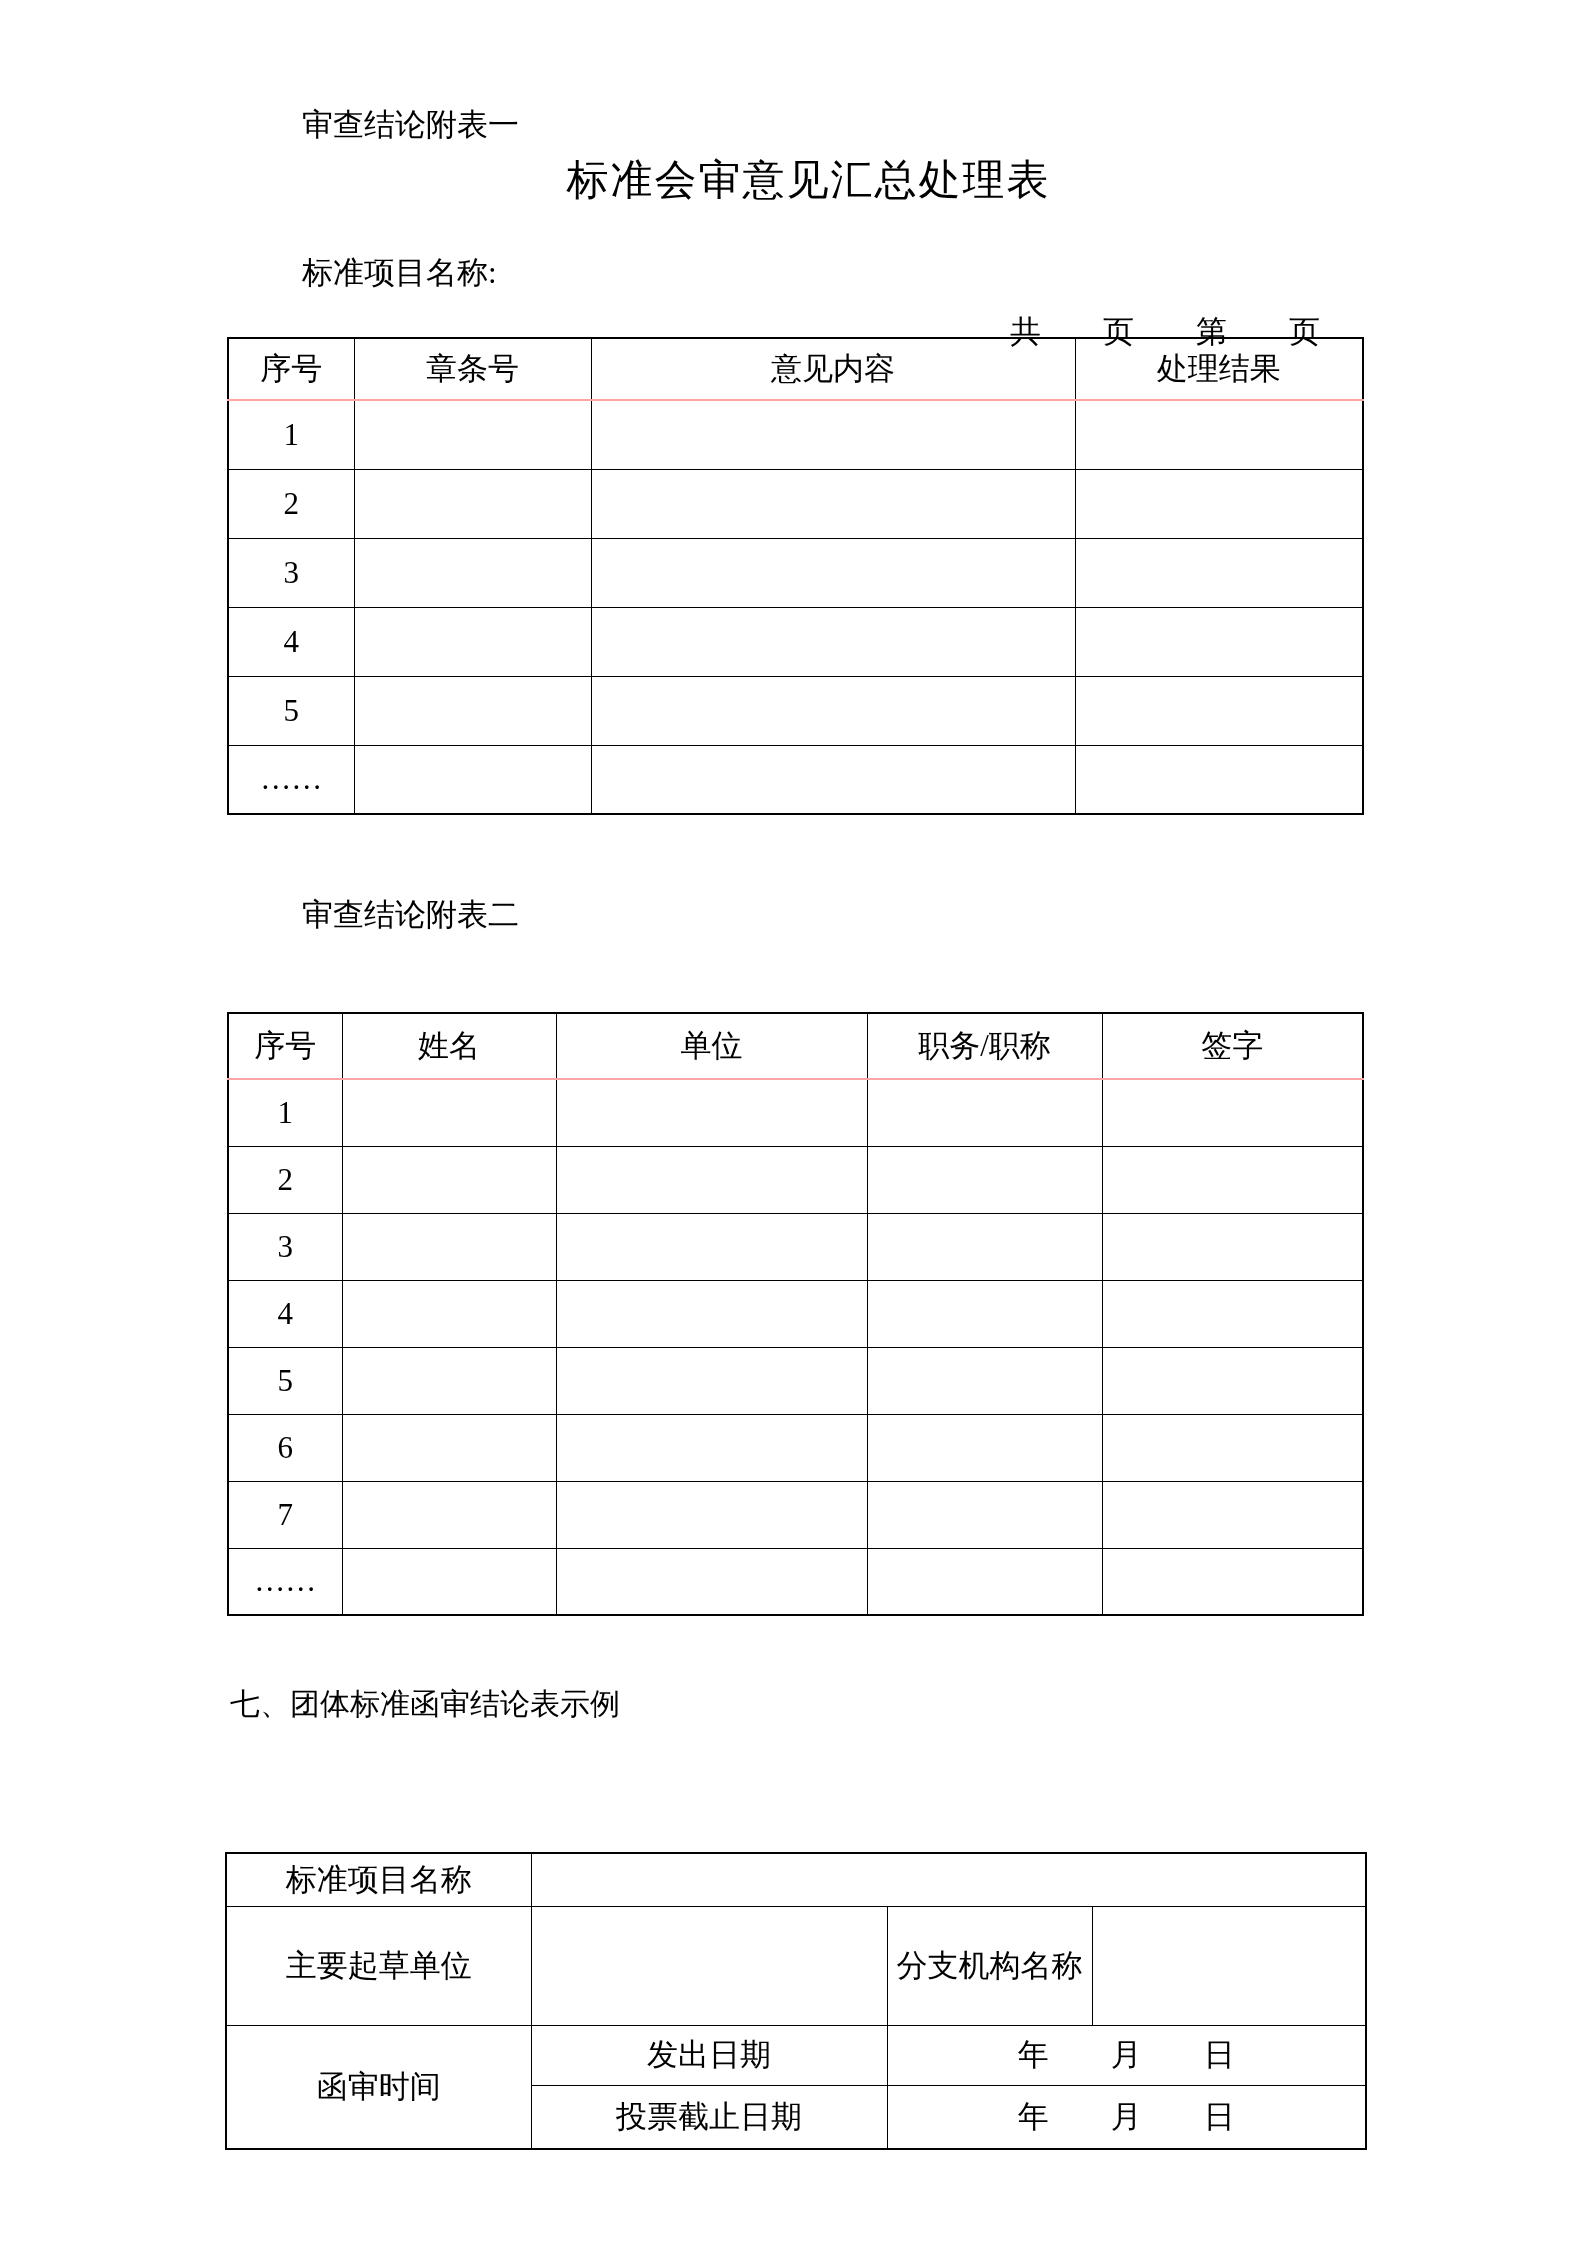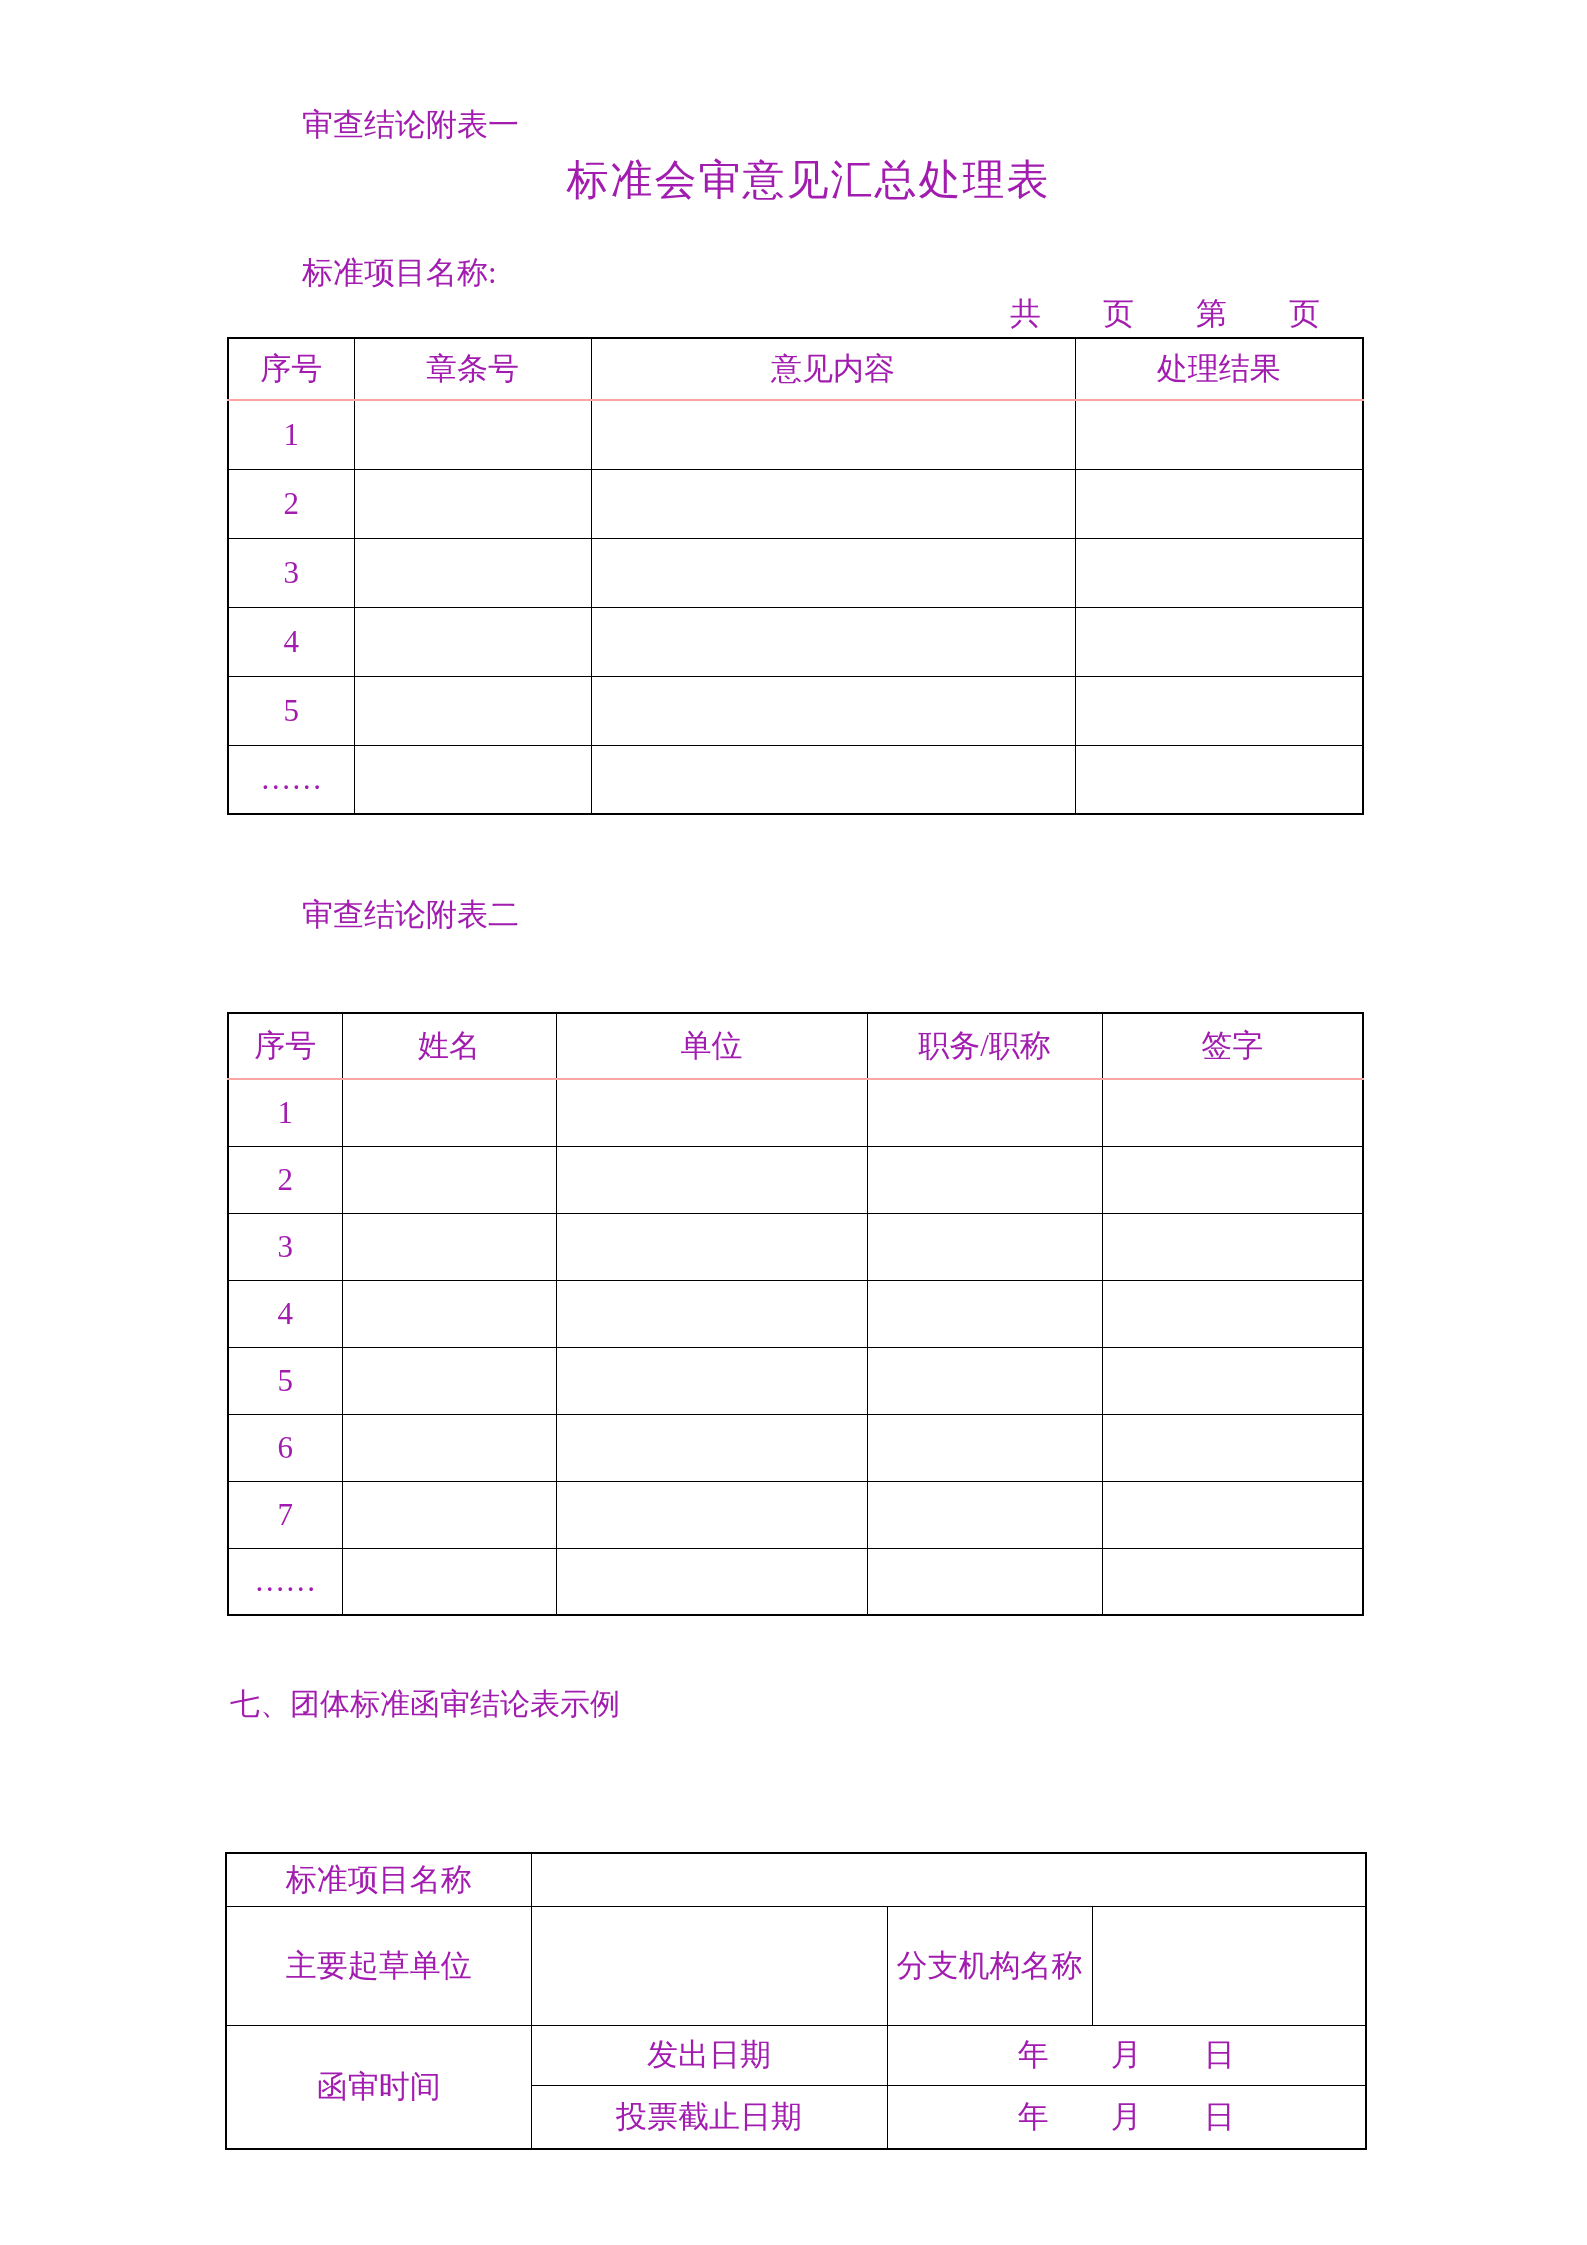--- a/index.html
+++ b/index.html
@@ -5,21 +5,21 @@
   html, body {
     margin: 0;
     padding: 0;
     background: #ffffff;
   }
   .page {
     position: relative;
     width: 1587px;
     height: 2245px;
     background: #ffffff;
-    color: #a21caf;
+    color: #000000;
     font-family: "Liberation Serif", "DejaVu Serif", serif;
     overflow: hidden;
   }
   .annex-label {
     position: absolute;
     left: 302px;
     font-size: 31px;
     line-height: 1.2;
     white-space: pre;
   }
@@ -84,21 +84,21 @@
 <body>
 
 <div class="page">
 
   <div class="annex-label" style="top:106px">审查结论附表一</div>
 
   <div class="big-title" style="top:157px">标准会审意见汇总处理表</div>
 
   <div class="body-line" style="left:302px; top:254px">标准项目名称:</div>
 
-  <div class="body-line" style="left:1010px; top:295px">共　　页　　第　　页</div>
+  <div class="body-line" style="left:1010px; top:313px">共　　页　　第　　页</div>
 
   <table class="grid" id="table1">
     <colgroup>
       <col style="width:126px">
         <col style="width:237px">
         <col style="width:484px">
         <col style="width:288px">
     </colgroup>
     <tbody>
       <tr class="hdr">

